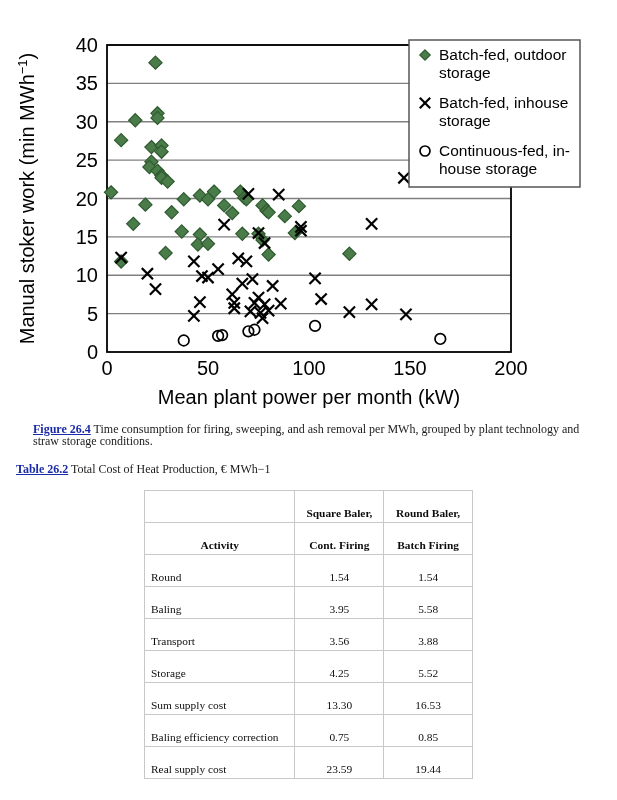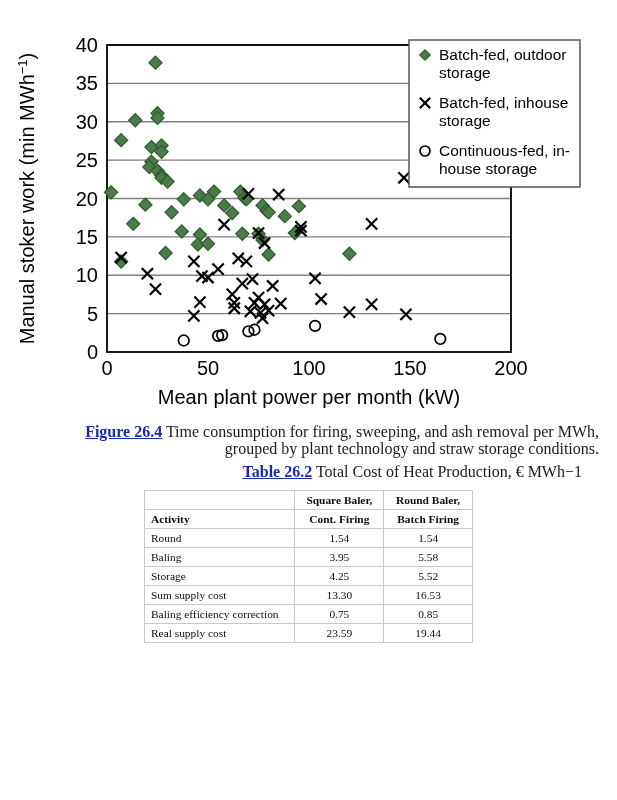--- a/index.html
+++ b/index.html
@@ -27,24 +27,24 @@
   #chart-svg {
     position: absolute;
     left: 0;
     top: 0;
   }
 
   
   .caption {
     position: absolute;
     font-family: "Liberation Serif", serif;
-    font-size: 16px;
-    line-height: 17px;
+    font-size: 12px;
+    line-height: 12px;
     color: #1b1b1b;
-    text-align: right;
+    text-align: left;
   }
   #figure-caption {
     left: 33px;
     top: 423px;
     width: 566px;
   }
   #table-caption {
     left: 16px;
     top: 463px;
     width: 566px;
@@ -65,21 +65,21 @@
   table.cost-table {
     border-collapse: collapse;
     width: 329px;
     font-family: "Liberation Serif", serif;
     font-size: 11.4px;
     color: #0d0d0d;
   }
   table.cost-table td,
   table.cost-table th {
     border: 1px solid #c8c8c8;
-    padding: 2px 6px 3px 6px;
+    padding: 16px 6px 3px 6px;
     height: 19px;
     box-sizing: border-box;
     vertical-align: middle;
   }
   table.cost-table th {
     font-weight: bold;
     text-align: center;
   }
   .col-activity { width: 151px; text-align: left; }
   .col-num { width: 89px; text-align: center; }
@@ -372,37 +372,42 @@
 
 <div id="cost-table-wrap">
   <table class="cost-table">
     <thead>
       <tr>
         <th class="col-activity hdr-blank"></th>
         <th class="col-num">Square Baler,</th>
         <th class="col-num">Round Baler,</th>
       </tr>
       <tr>
-        <th class="col-activity" style="text-align:left">Activity</th>
+        <th class="col-activity" style="text-align:center">Activity</th>
         <th class="col-num">Cont. Firing</th>
         <th class="col-num">Batch Firing</th>
       </tr>
     </thead>
     <tbody id="cost-table-body">
         <tr>
           <td class="col-activity">Round</td>
           <td class="col-num">1.54</td>
           <td class="col-num">1.54</td>
         </tr>
         <tr>
           <td class="col-activity">Baling</td>
           <td class="col-num">3.95</td>
           <td class="col-num">5.58</td>
         </tr>
         <tr>
+          <td class="col-activity">Transport</td>
+          <td class="col-num">3.56</td>
+          <td class="col-num">3.88</td>
+        </tr>
+        <tr>
           <td class="col-activity">Storage</td>
           <td class="col-num">4.25</td>
           <td class="col-num">5.52</td>
         </tr>
         <tr>
           <td class="col-activity">Sum supply cost</td>
           <td class="col-num">13.30</td>
           <td class="col-num">16.53</td>
         </tr>
         <tr>

